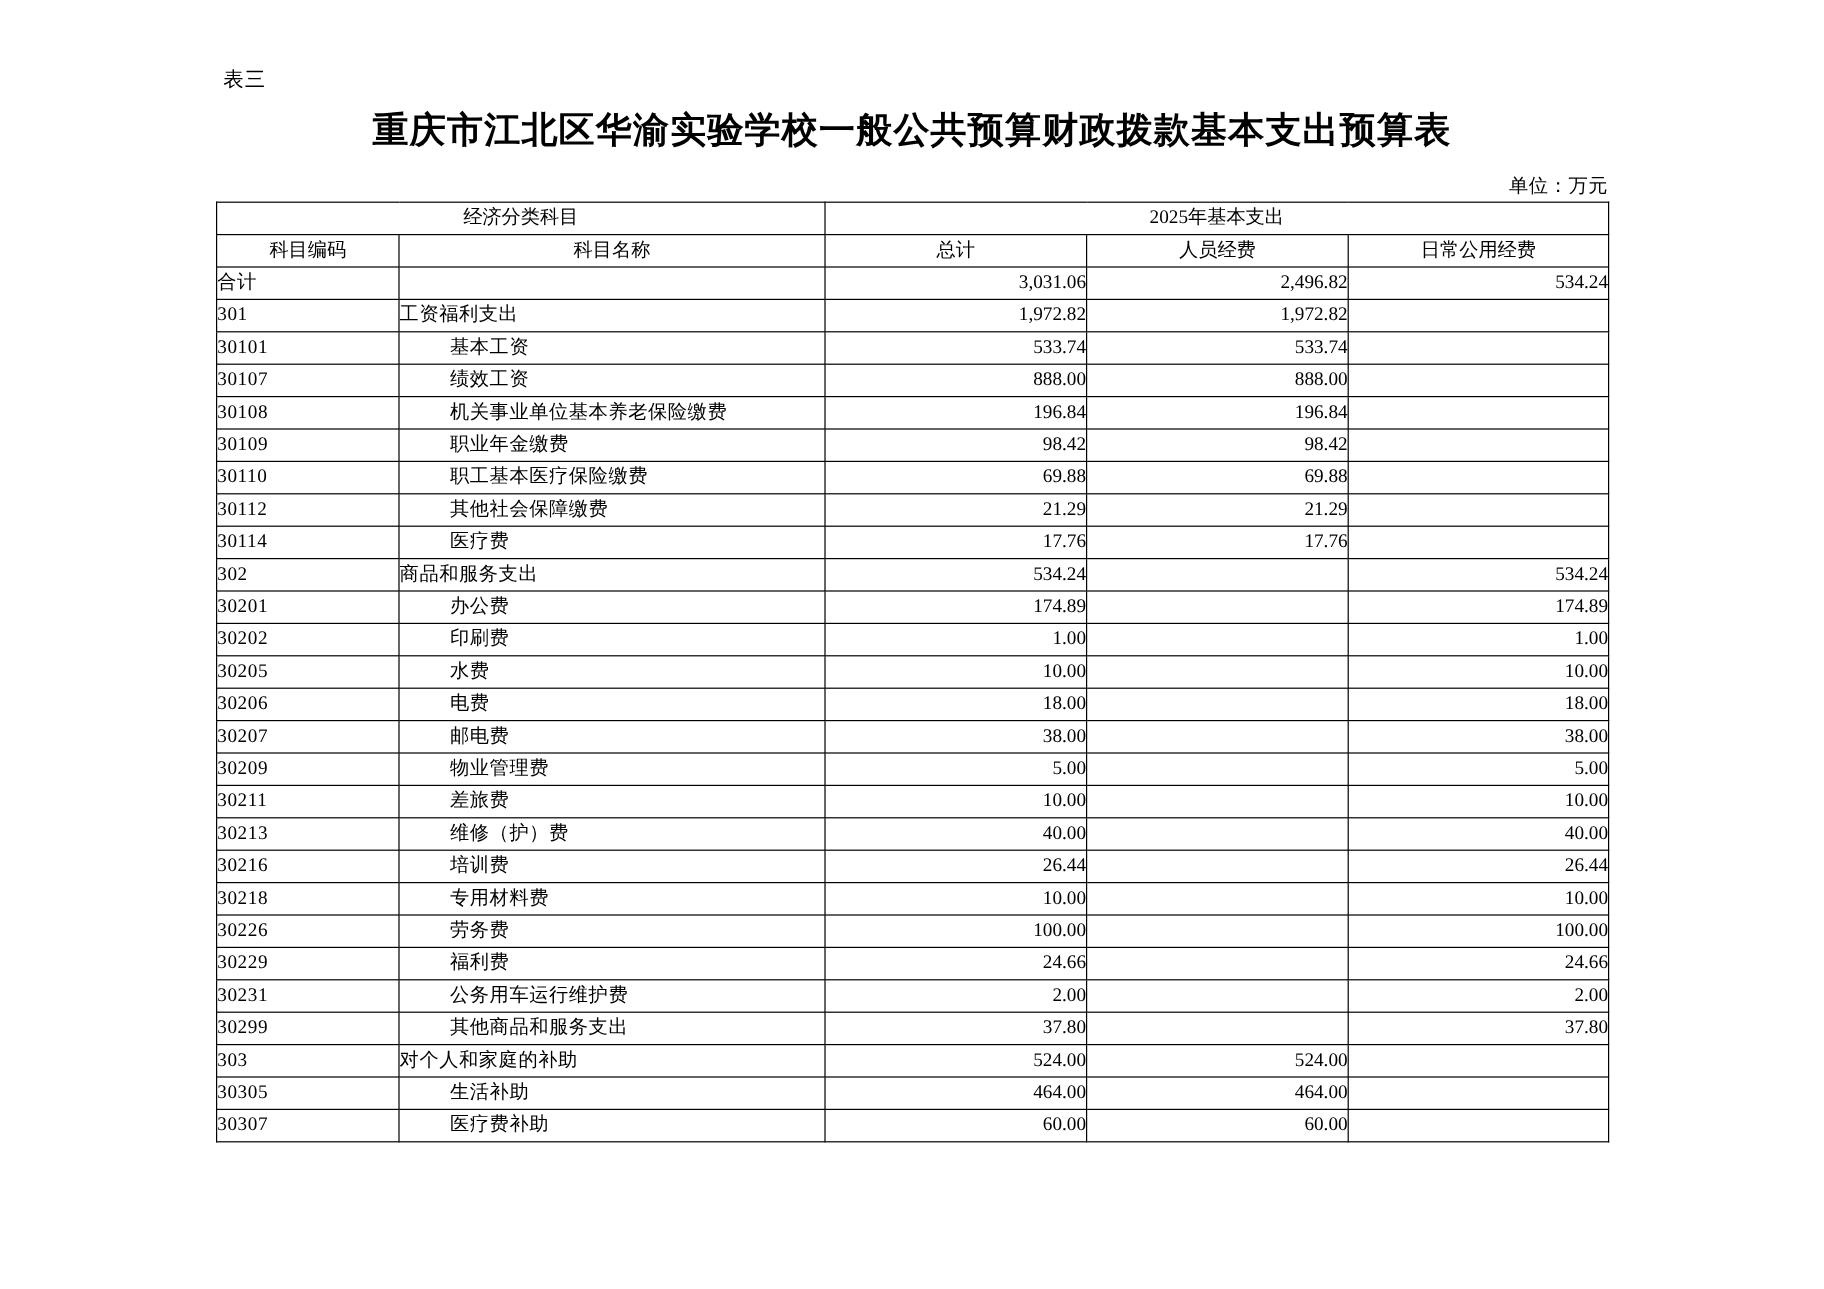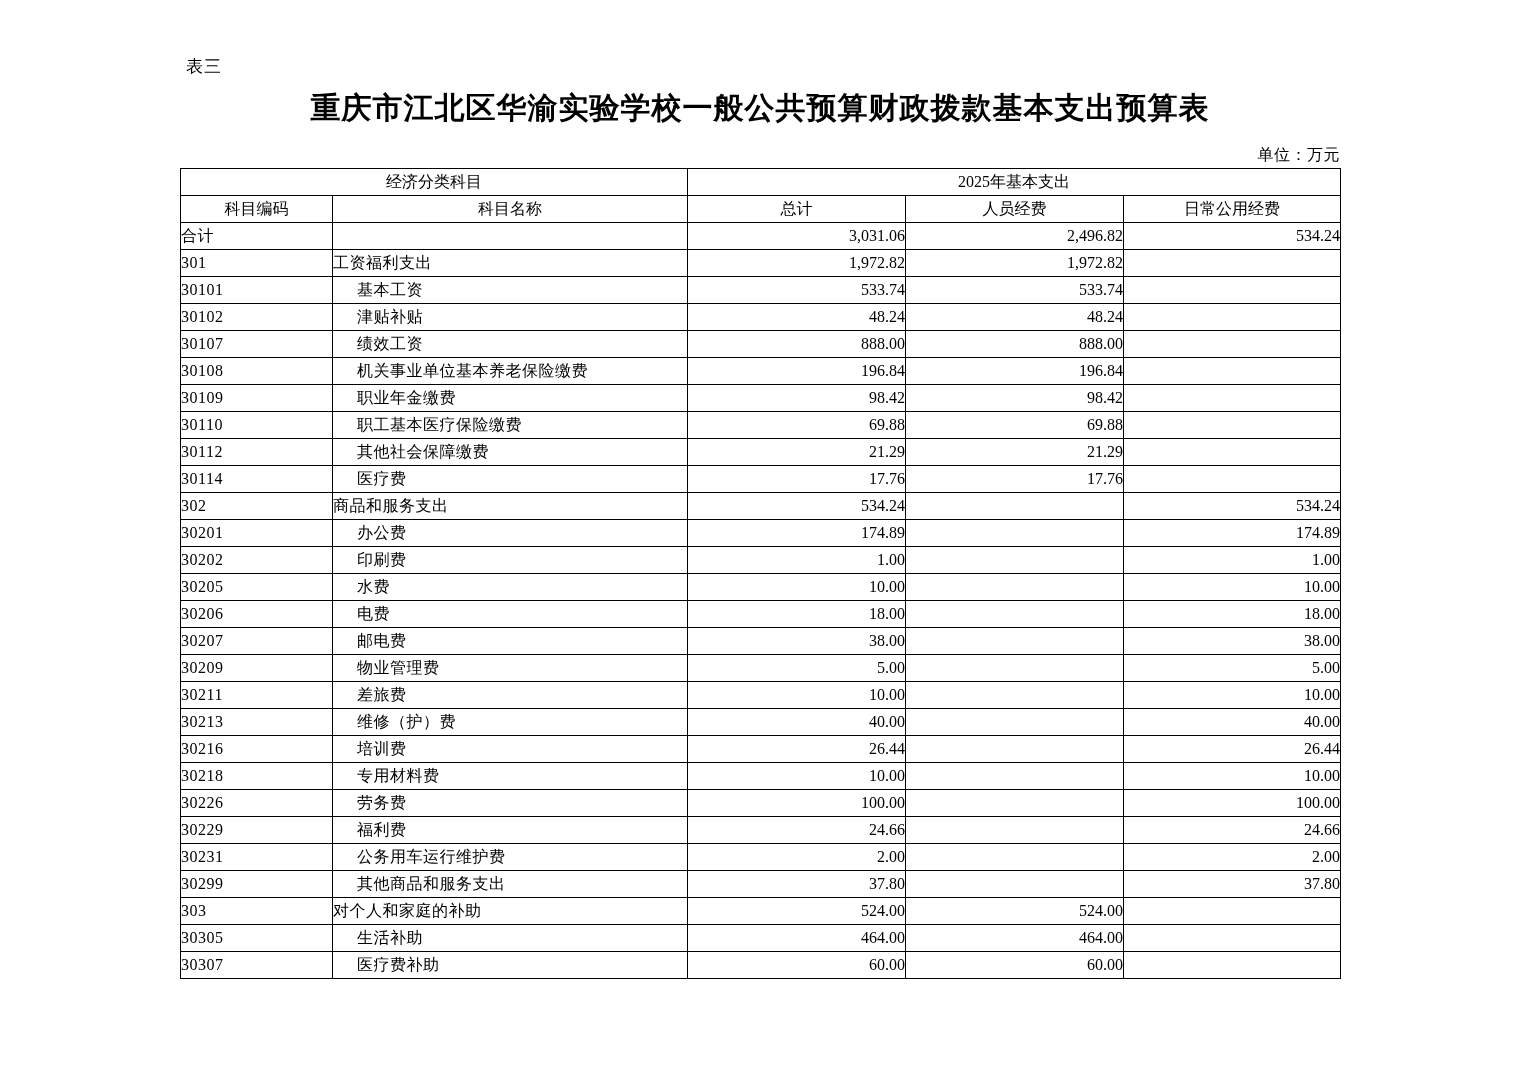--- a/index.html
+++ b/index.html
@@ -81,21 +81,21 @@
     text-align: left;
     padding-left: 6px;
     letter-spacing: 0.5px;
   }
   td.name {
     text-align: left;
     padding-left: 8px;
     letter-spacing: 0.5px;
   }
   td.name.indent {
-    padding-left: 24px;
+    padding-left: 42px;
   }
   td.num {
     text-align: right;
     padding-right: 8px;
     font-family: "Liberation Serif", "DejaVu Serif", serif;
   }
   col.c-code { width: 152px; }
   col.c-name { width: 355px; }
   col.c-total { width: 218px; }
   col.c-person { width: 218px; }
@@ -156,27 +156,20 @@
           <td class="num"></td>
         </tr>
         <tr>
           <td class="code">30101</td>
           <td class="name indent">基本工资</td>
           <td class="num">533.74</td>
           <td class="num">533.74</td>
           <td class="num"></td>
         </tr>
         <tr>
-          <td class="code">30102</td>
-          <td class="name indent">津贴补贴</td>
-          <td class="num">48.24</td>
-          <td class="num">48.24</td>
-          <td class="num"></td>
-        </tr>
-        <tr>
           <td class="code">30107</td>
           <td class="name indent">绩效工资</td>
           <td class="num">888.00</td>
           <td class="num">888.00</td>
           <td class="num"></td>
         </tr>
         <tr>
           <td class="code">30108</td>
           <td class="name indent">机关事业单位基本养老保险缴费</td>
           <td class="num">196.84</td>

